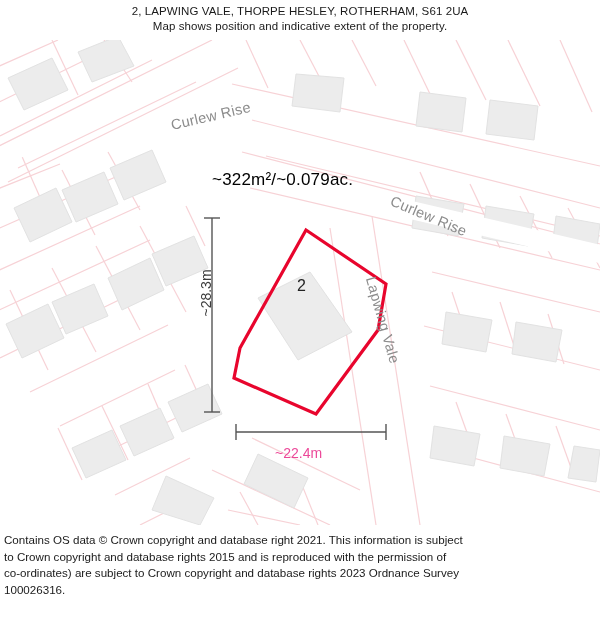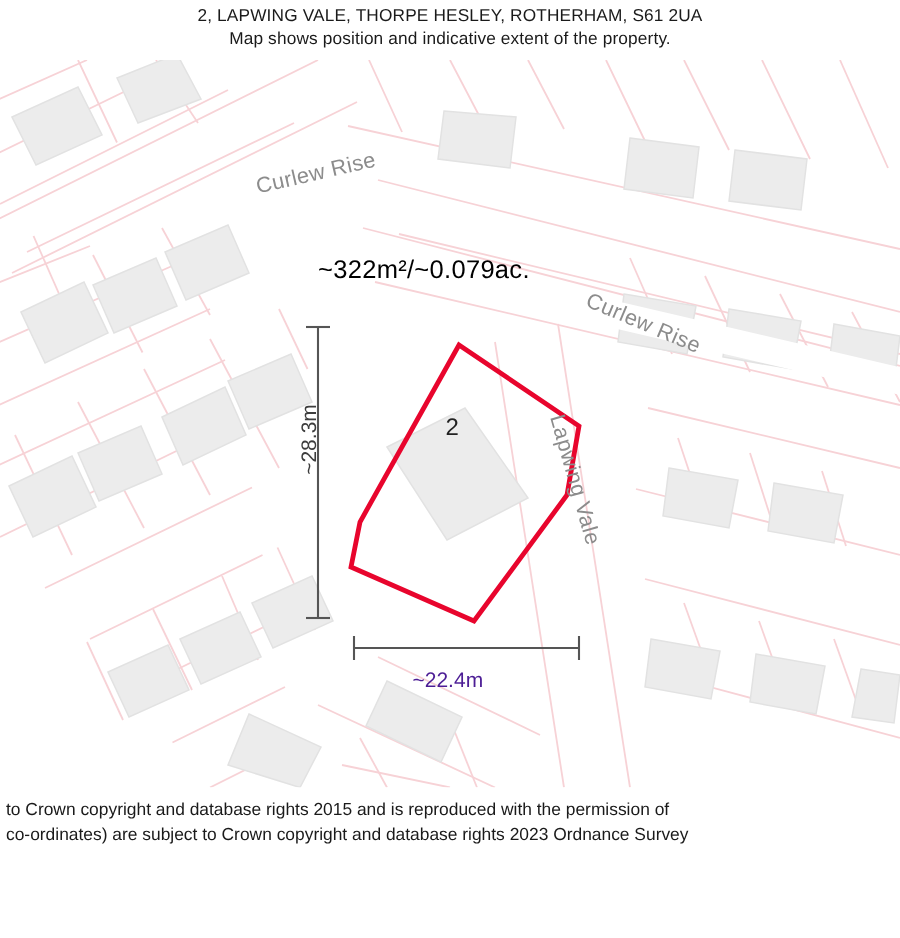--- a/index.html
+++ b/index.html
@@ -106,21 +106,21 @@
     top: 245px;
     font-size: 14px;
     color: #3d3d3d;
     transform: rotate(-90deg);
     transform-origin: center center;
   }
   #dim-width {
     left: 275px;
     top: 405px;
     font-size: 14px;
-    color: #4c1d95;
+    color: #ec4899;
   }
 
   
   .footer {
     position: absolute;
     left: 0;
     top: 532px;
     width: 600px;
     padding: 0 4px;
     box-sizing: border-box;
@@ -281,17 +281,19 @@
     <div class="map-label street" id="street-curlew-2">Curlew Rise</div>
     <div class="map-label street" id="street-lapwing">Lapwing Vale</div>
 
     <div class="map-label" id="area-label">~322m²/~0.079ac.</div>
     <div class="map-label" id="plot-number">2</div>
     <div class="map-label" id="dim-height">~28.3m</div>
     <div class="map-label" id="dim-width">~22.4m</div>
   </div>
 
   <div class="footer">
+    <p>Contains OS data © Crown copyright and database right 2021. This information is subject</p>
     <p>to Crown copyright and database rights 2015 and is reproduced with the permission of</p>
     <p>co-ordinates) are subject to Crown copyright and database rights 2023 Ordnance Survey</p>
+    <p>100026316.</p>
   </div>
 
 </div>
 
 </body></html>

